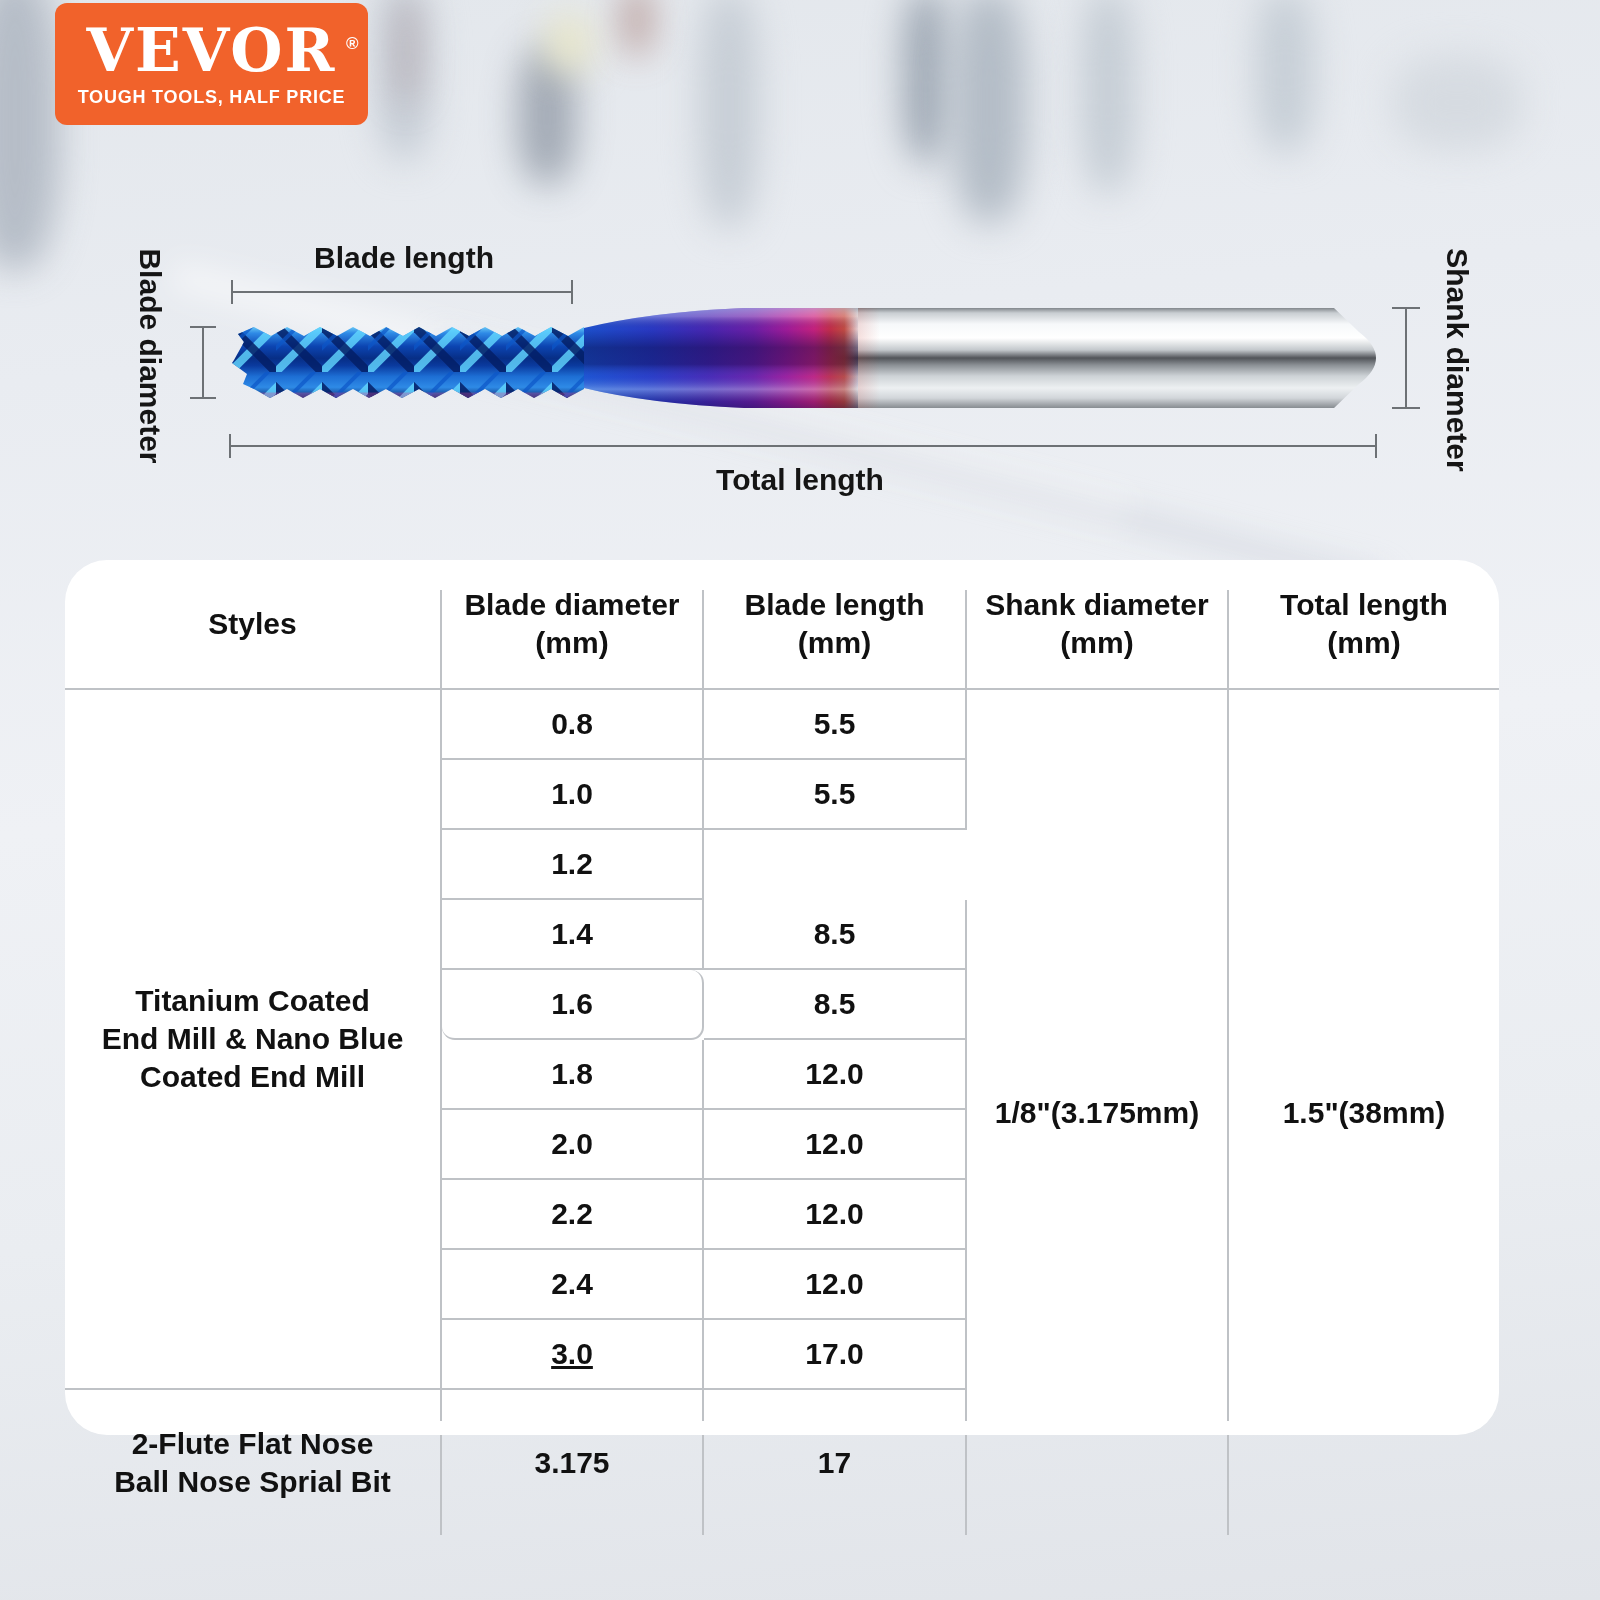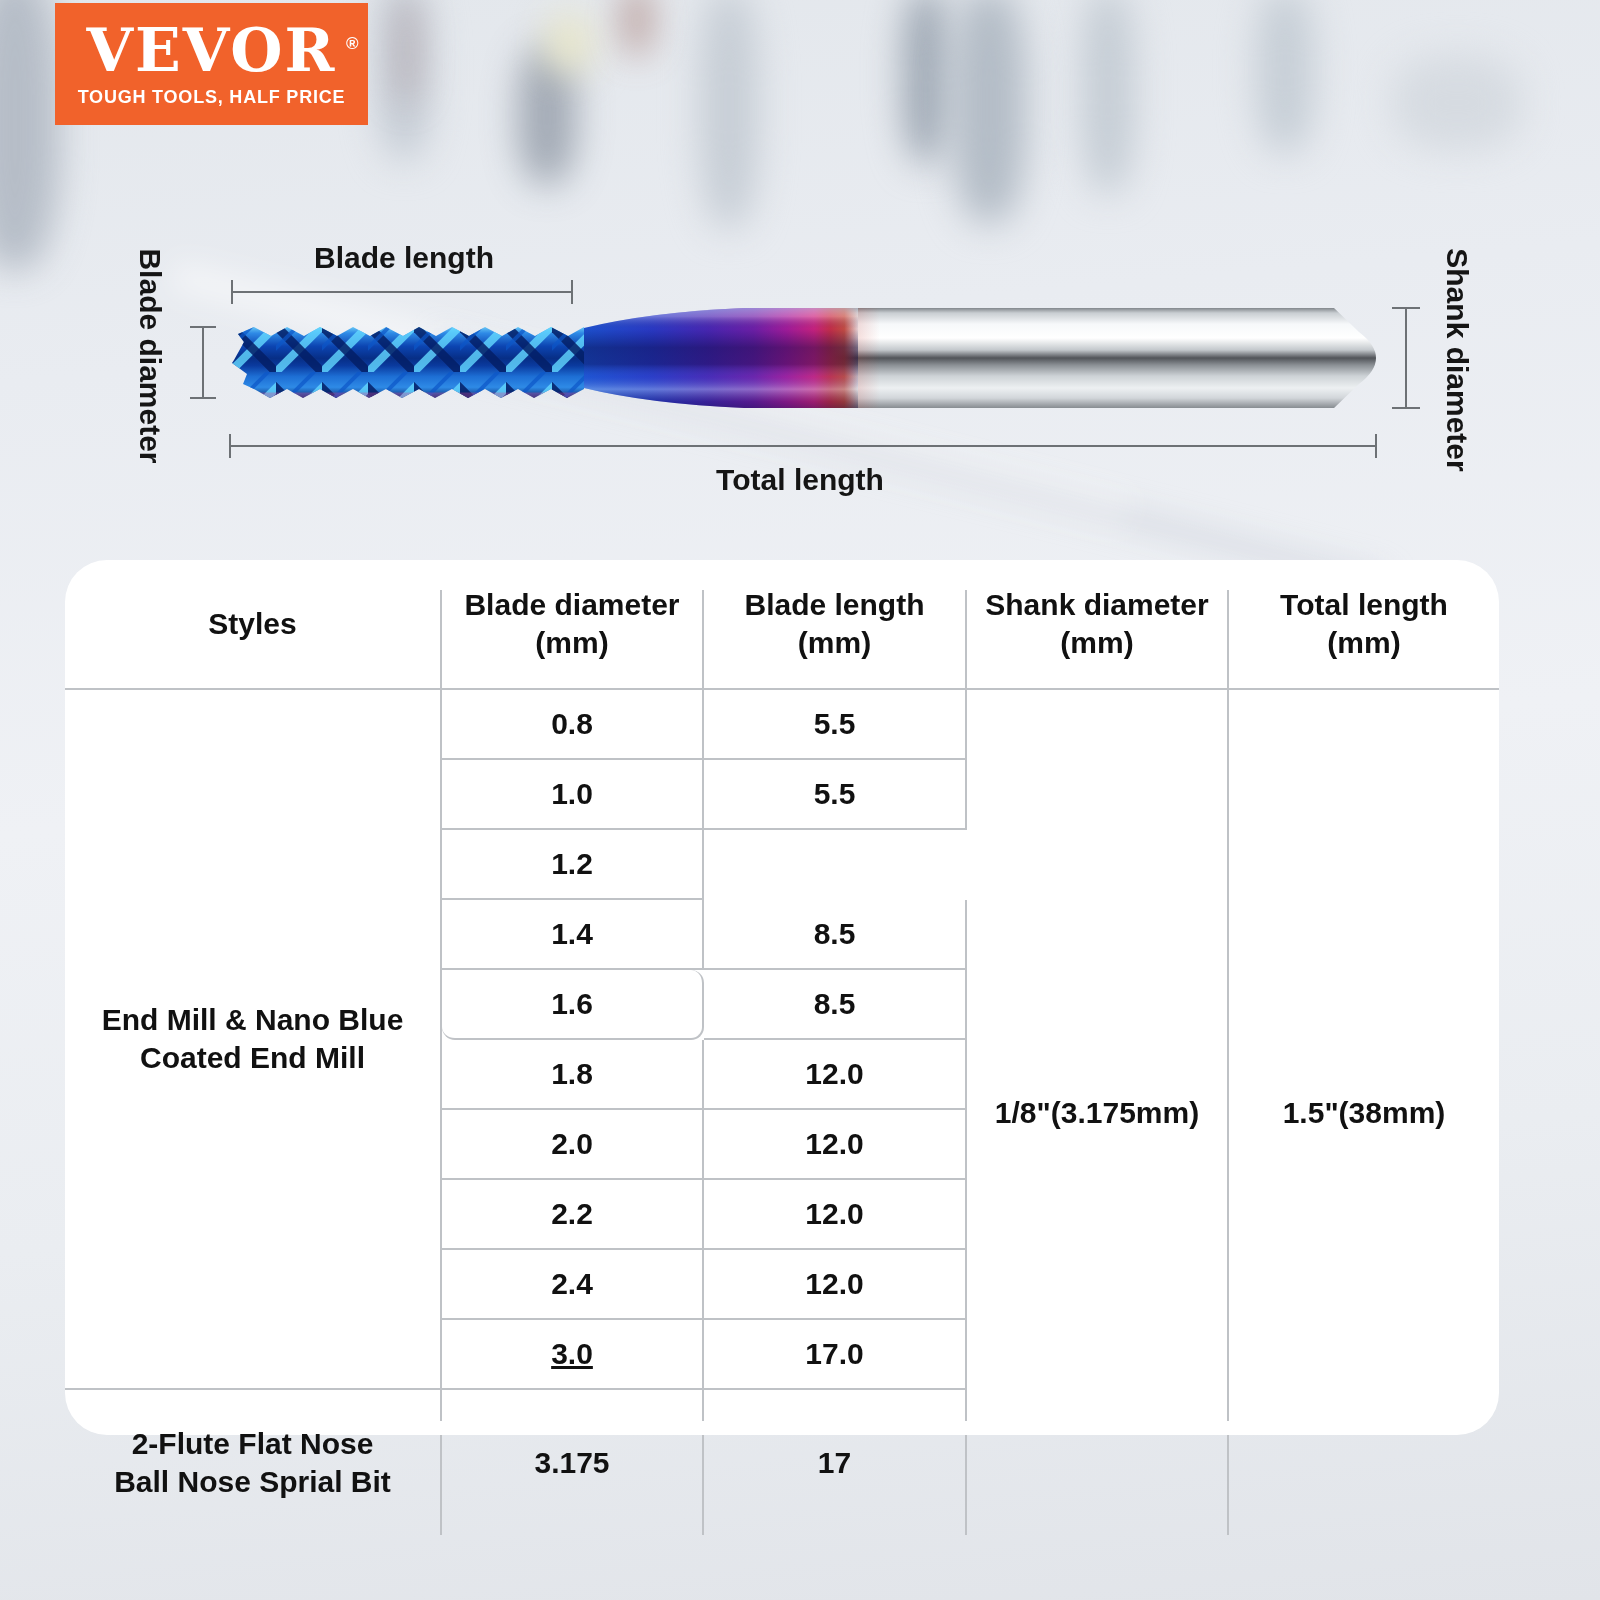--- a/index.html
+++ b/index.html
@@ -4,21 +4,21 @@
 <style>
   html,body{margin:0;padding:0;background:#dfe3e8;}
   .stage{position:relative;width:1600px;height:1600px;overflow:hidden;
          font-family:"Liberation Sans",sans-serif;color:#111;}
   .bg-base{position:absolute;inset:0;
     background:linear-gradient(175deg,#e3e7ec 0%,#e9ecf1 22%,#eff1f5 48%,#eaedf1 72%,#e1e4e9 100%);}
   .blob{position:absolute;filter:blur(18px);border-radius:40%;}
   .streak{position:absolute;filter:blur(14px);}
   
   .logo{position:absolute;left:55px;top:3px;width:313px;height:122px;
-        display:flex;flex-direction:column;align-items:center;justify-content:center;}
+        display:flex;flex-direction:column;align-items:center;justify-content:center;border-radius:12px;}
   .wordmark{position:relative;color:#fff;font-family:"DejaVu Serif",serif;font-weight:bold;
             font-size:60px;line-height:60px;letter-spacing:2px;}
   .reg{position:absolute;right:-22px;top:-6px;font-size:17px;font-family:"Liberation Sans",sans-serif;
        font-weight:bold;letter-spacing:0;}
   .tagline{margin-top:7px;color:#fff;font-size:18px;font-weight:bold;letter-spacing:0.8px;white-space:nowrap;}
   
   .dlabel{position:absolute;font-size:30px;font-weight:bold;color:#151515;white-space:nowrap;}
   .dlabel.center{transform:translate(-50%,-50%);}
   .dlabel.rot{transform:translate(-50%,-50%) rotate(90deg);}
   
@@ -213,20 +213,21 @@
         <span class="hline">Shank diameter</span>
         <span class="hline">(mm)</span>
       </div>
       <div class="c hb" style="grid-area:1/5/2/6;">
         <span class="hline">Total length</span>
         <span class="hline">(mm)</span>
       </div>
 
       <div class="c vr hb" style="grid-area:2/1/12/2;">
         <div class="styles-inner">
+          <span class="hline">Titanium Coated</span>
           <span class="hline">End Mill &amp; Nano Blue</span>
           <span class="hline">Coated End Mill</span>
         </div>
       </div>
 
       <div class="c vr hb" style="grid-area:2/2/3/3;">0.8</div>
       <div class="c vr hb" style="grid-area:2/3/3/4;">5.5</div>
       <div class="c vr hb" style="grid-area:3/2/4/3;">1.0</div>
       <div class="c vr hb" style="grid-area:3/3/4/4;">5.5</div>
       <div class="c vr hb" style="grid-area:4/2/5/3;">1.2</div>

